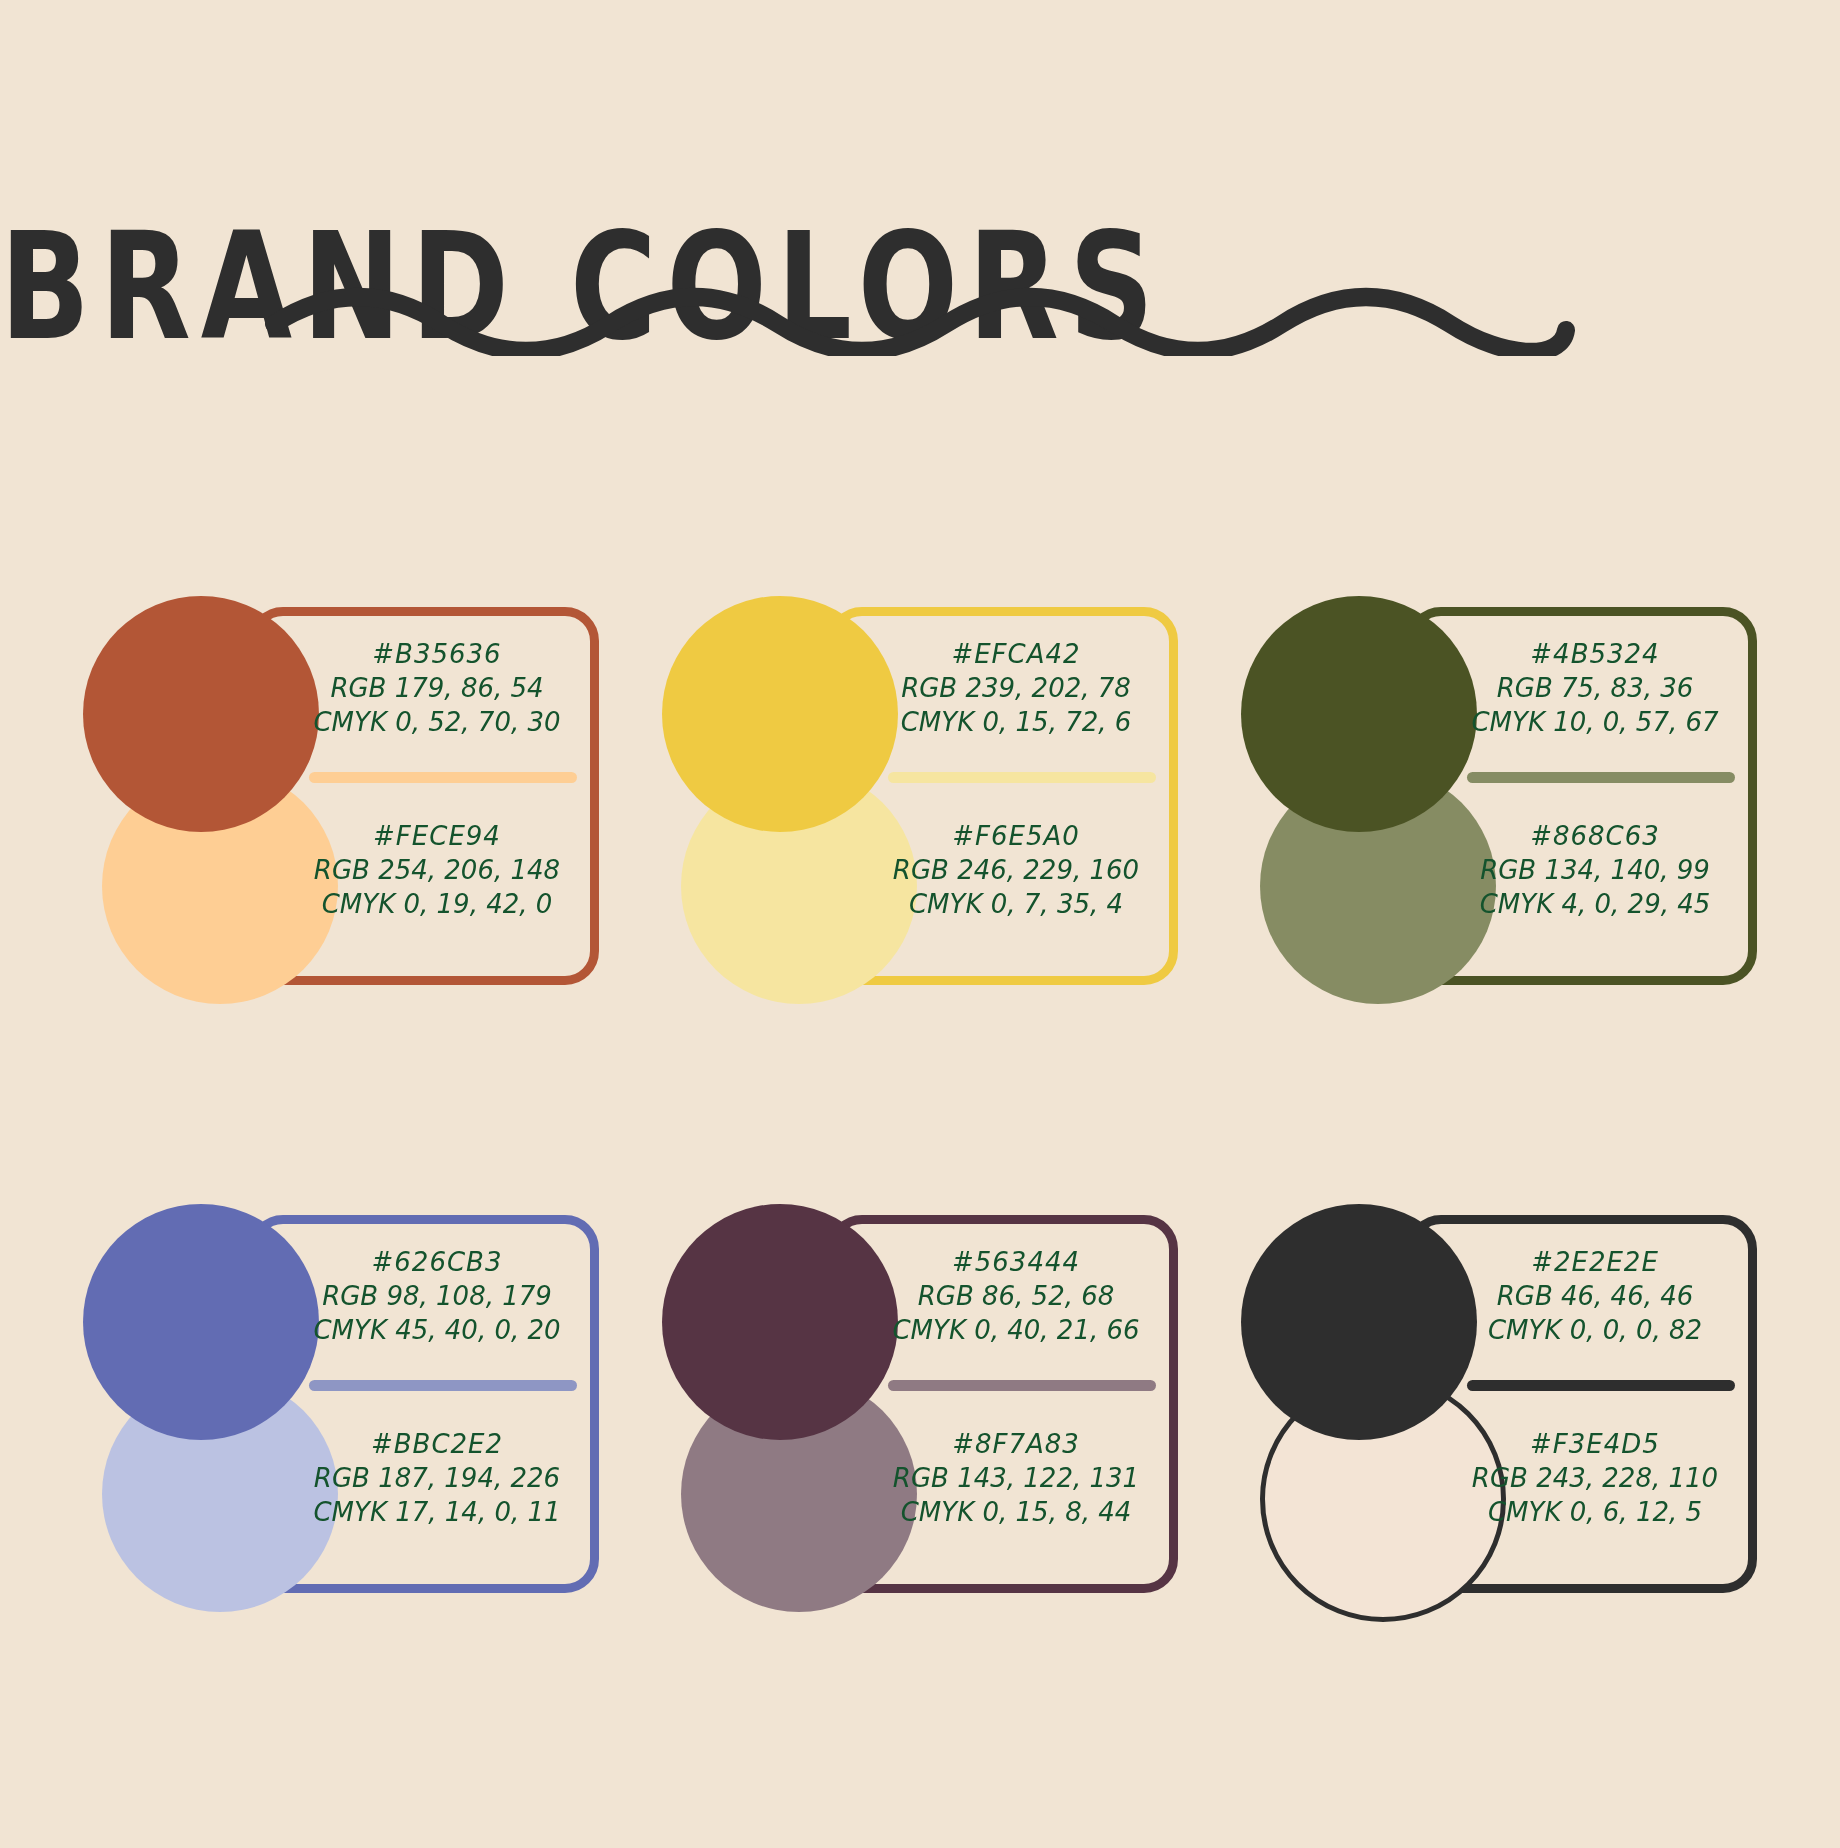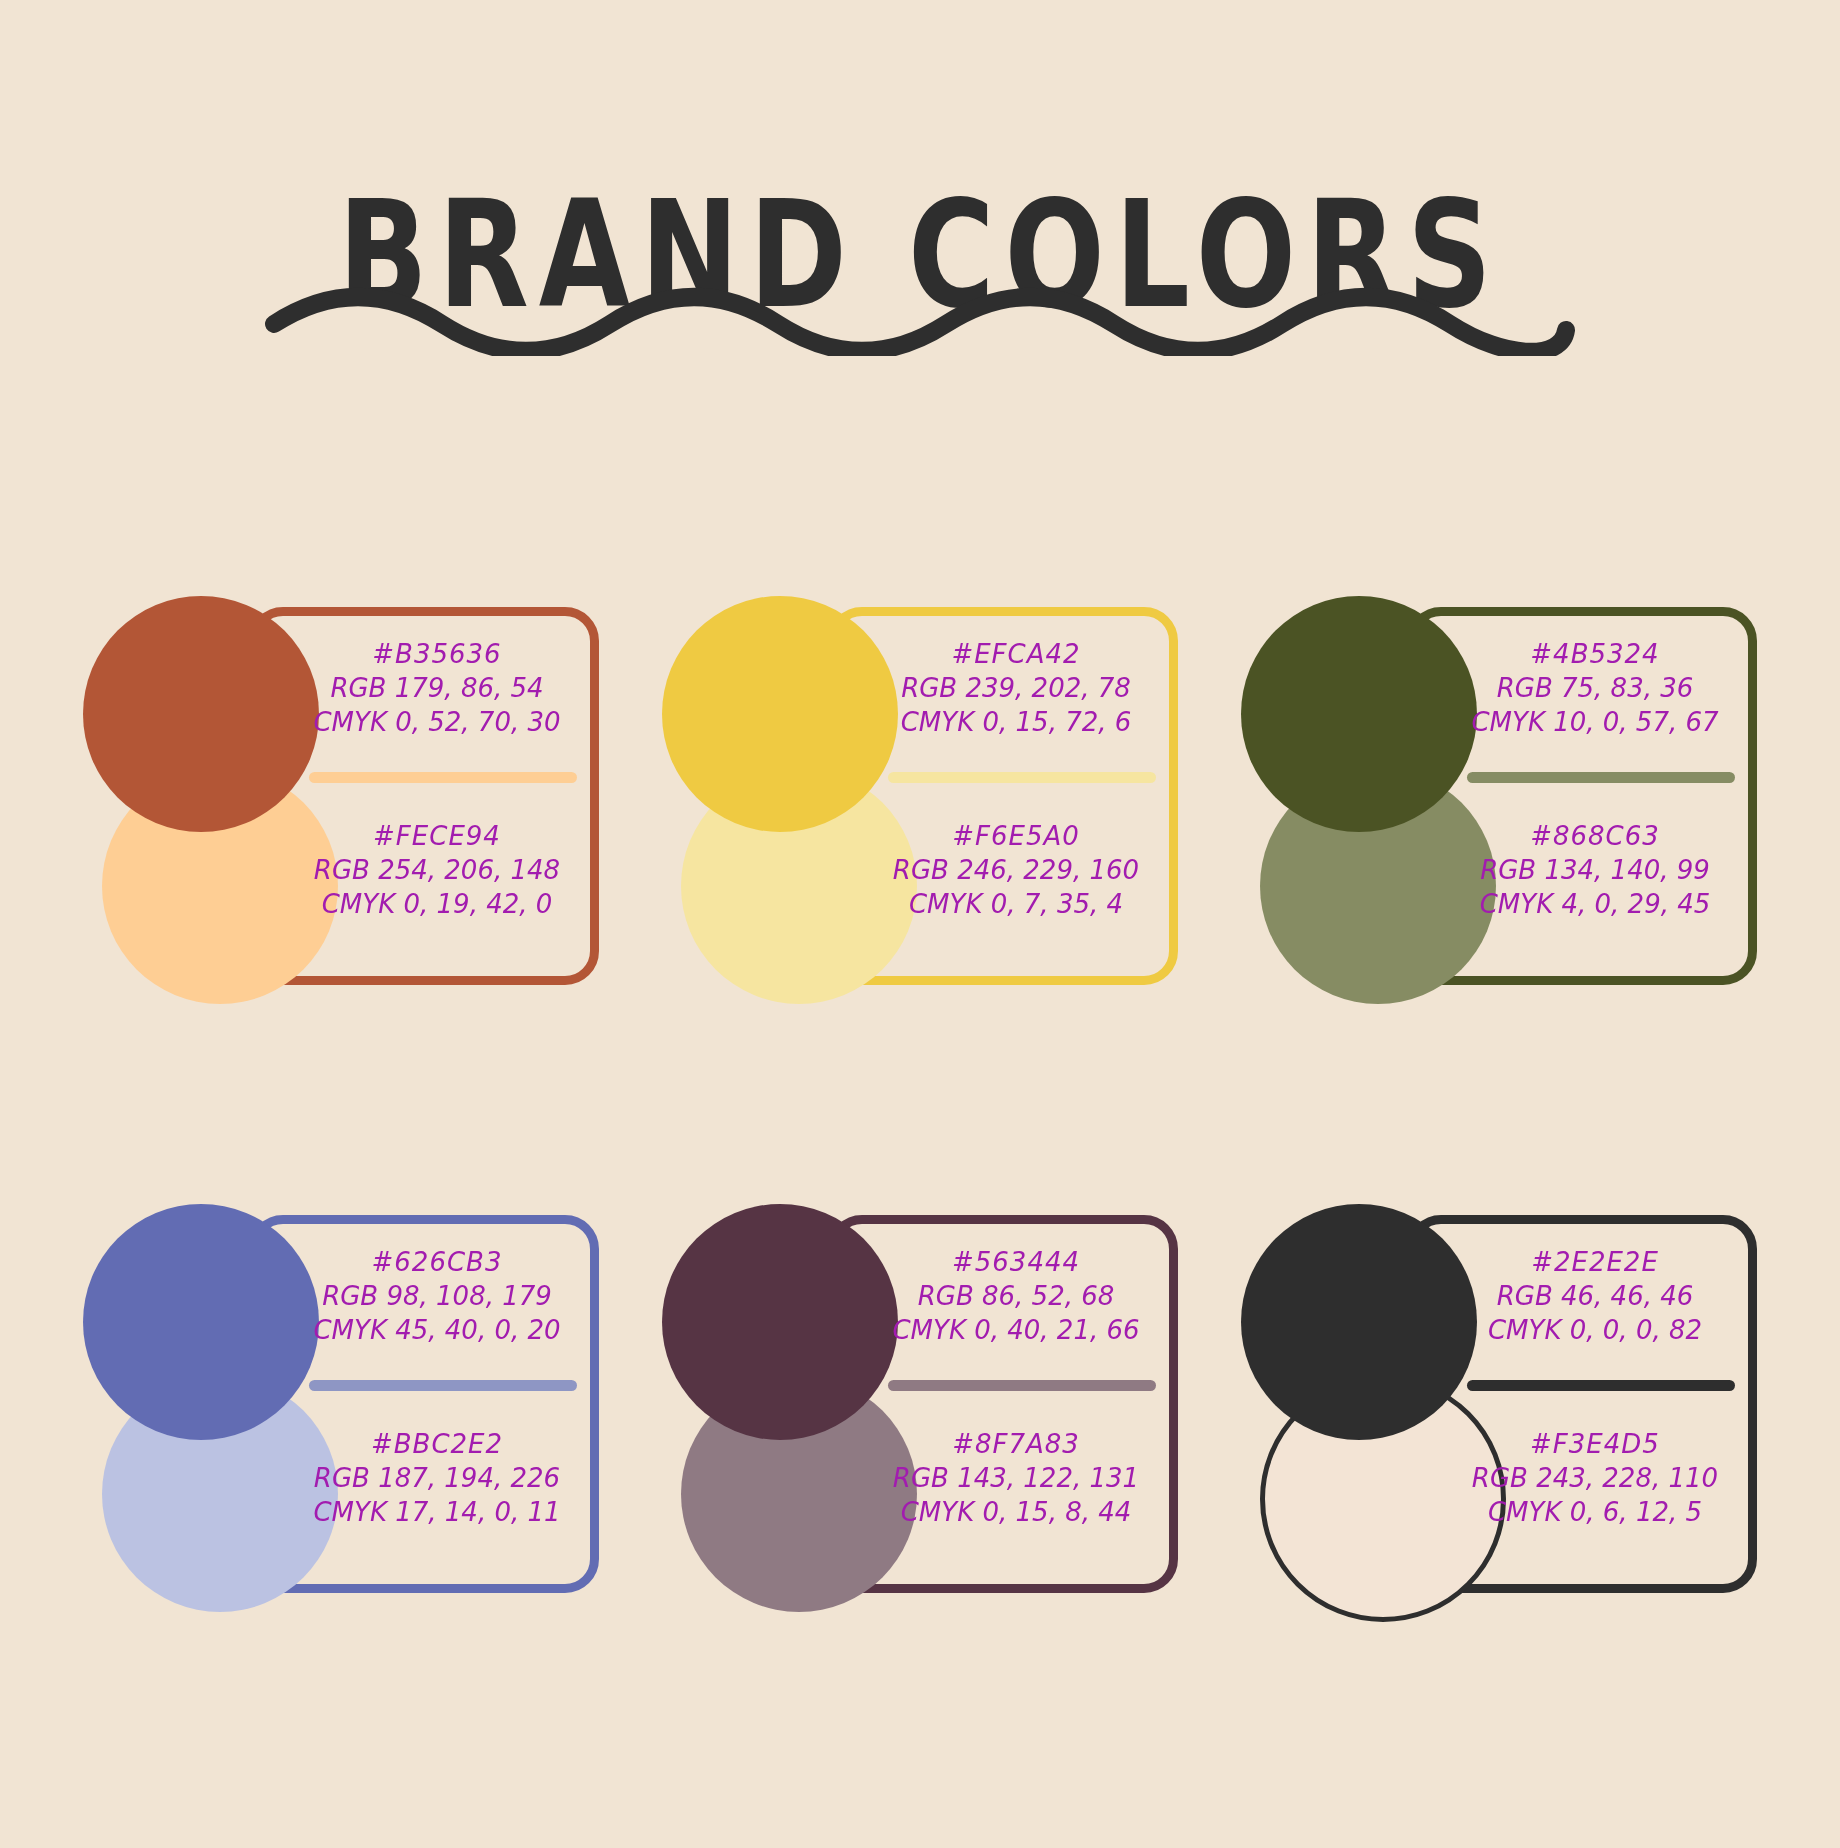--- a/index.html
+++ b/index.html
@@ -6,22 +6,21 @@
   body{
     width:1840px;height:1848px;
     background:#F1E4D3;
     font-family:"DejaVu Sans",sans-serif;
     overflow:hidden;
     position:relative;
   }
   
   #title-block{
     position:absolute;
-    left:0;right:0;top:180px;
-    text-align:center;
+    left:0;right:0;top:212px;
   }
   #page-title{
     font-family:"DejaVu Sans",sans-serif;
     font-weight:bold;
     font-size:118px;
     letter-spacing:10px;
     color:#2E2E2E;
     line-height:1;
     margin:0;
     transform:scaleY(1.26);
@@ -78,21 +77,21 @@
     left:19px;top:172px;
     width:236px;height:236px;
     z-index:2;
   }
   
   .swatch-info{
     position:absolute;
     right:28px;
     width:268px;
     text-align:center;
-    color:#a21caf;
+    color:#14532d;
     font-family:"DejaVu Sans",sans-serif;
     font-style:italic;
     font-size:26px;
     line-height:1.30;
     z-index:4;
   }
   .swatch-info.top{top:42px;}
   .swatch-info.bottom{top:224px;font-style:italic;}
   .swatch-hex{display:block;font-weight:normal;letter-spacing:1px;}
   .swatch-rgb{display:block;}

